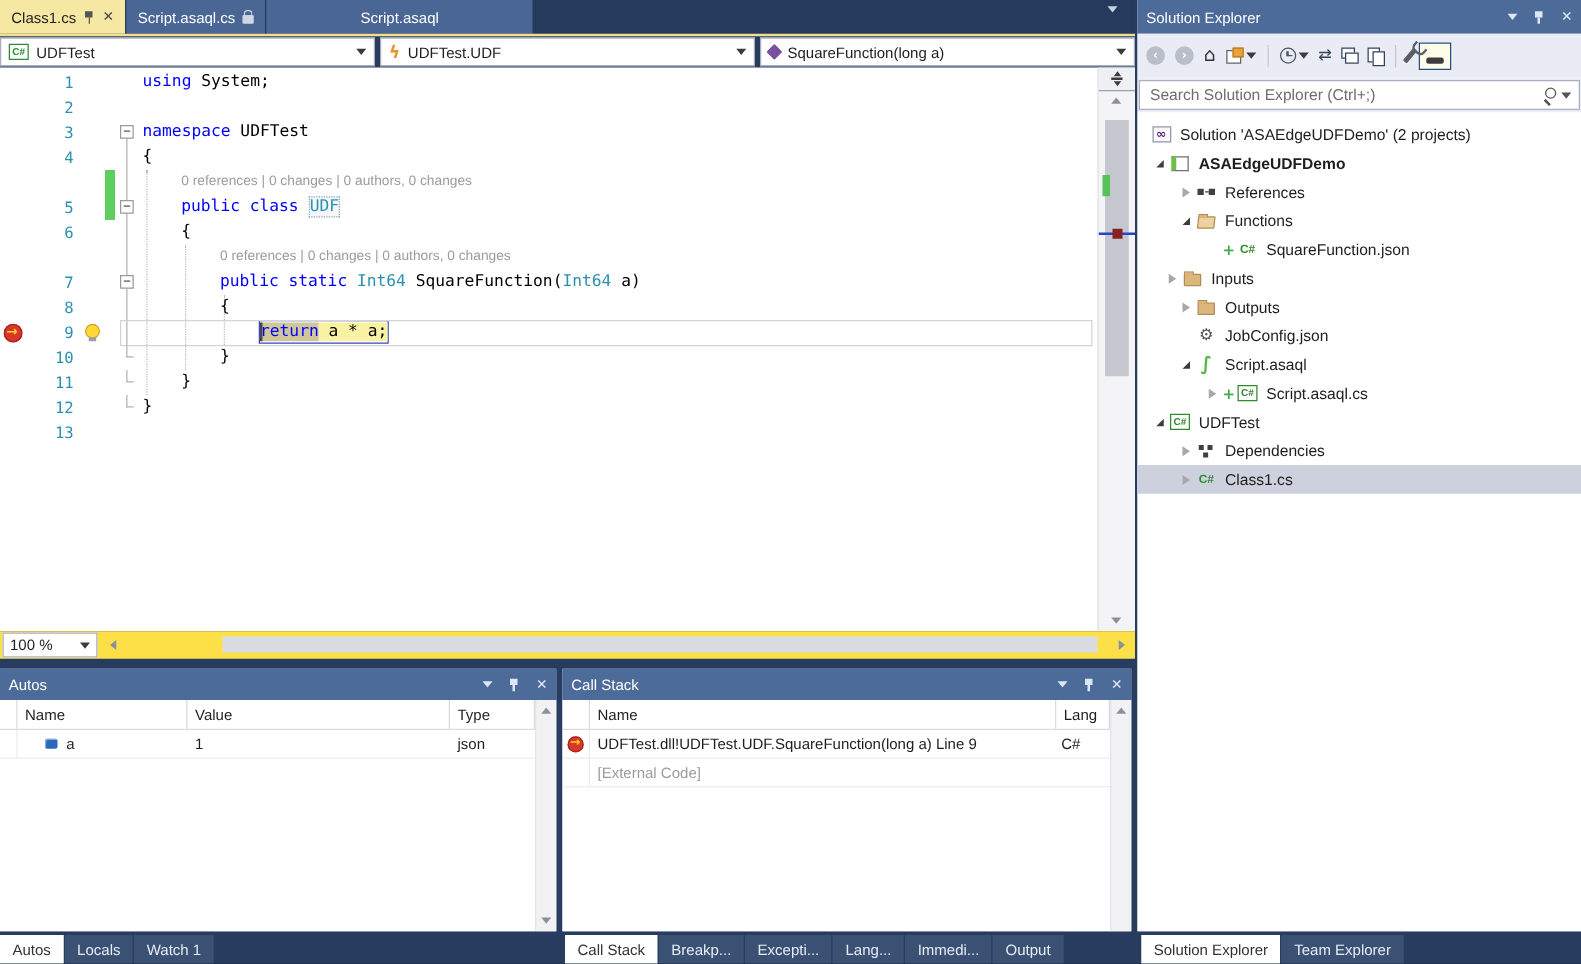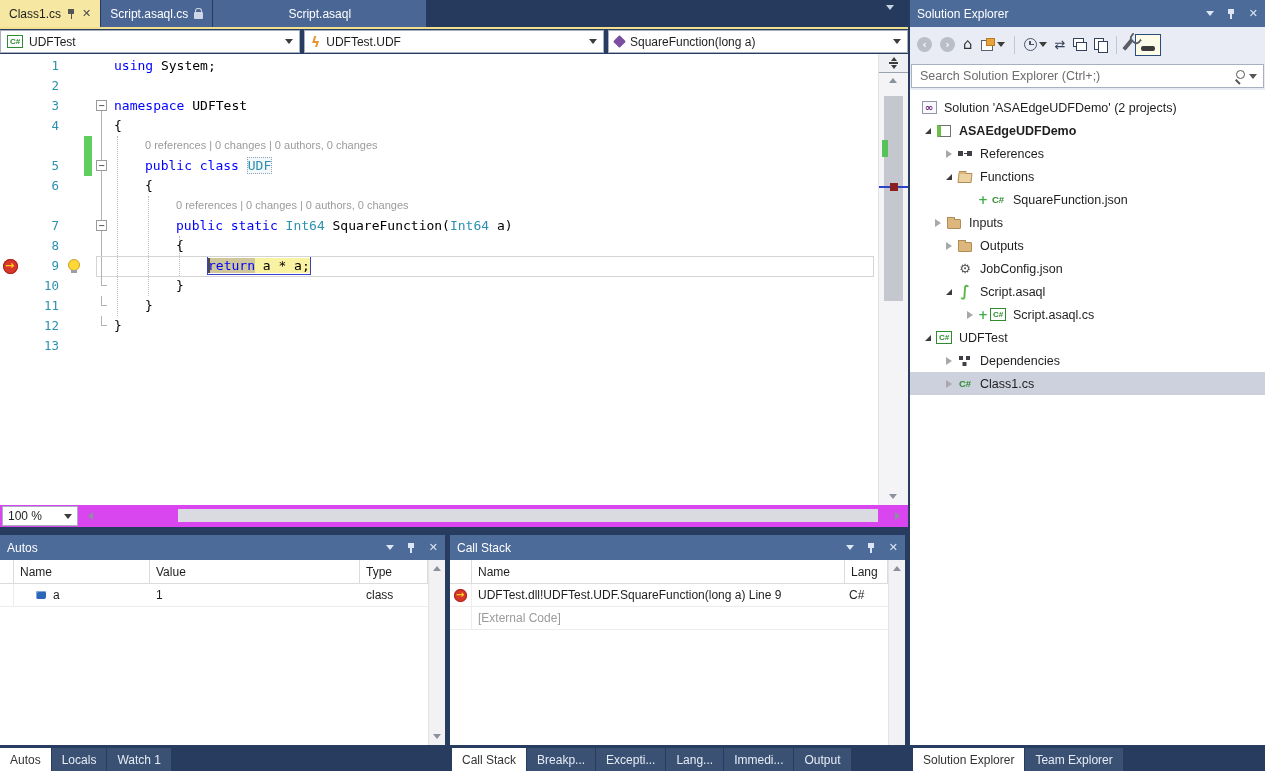--- a/index.html
+++ b/index.html
@@ -81,21 +81,21 @@
   .split-btn .t-u{width:0;height:0;border-left:3px solid transparent;border-right:3px solid transparent;border-bottom:4px solid #3c3c3c;}
   .split-btn .t-d{width:0;height:0;border-left:3px solid transparent;border-right:3px solid transparent;border-top:4px solid #3c3c3c;}
   .vs-up{position:absolute;top:24px;left:10px;}
   .vs-down{position:absolute;bottom:6px;left:10px;}
   .vs-thumb{position:absolute;left:5px;right:5px;top:42px;height:205px;background:#c4c7ce;}
   .vs-green{position:absolute;left:3px;width:6px;top:86px;height:17px;background:#57c25a;}
   .vs-caret{position:absolute;left:0;right:0;top:132px;height:2px;background:#2743c7;}
   .vs-caret::after{content:'';position:absolute;left:11px;top:-3px;width:8px;height:8px;background:#8b2020;}
 
   
-  .estatus{position:absolute;left:0;top:505px;width:908px;height:22px;background:#d946ef;display:flex;align-items:center;}
+  .estatus{position:absolute;left:0;top:505px;width:908px;height:22px;background:#fde047;display:flex;align-items:center;}
   .zoomdd{width:76px;height:20px;margin:1px 2px;background:#fff;border:1px solid #a8b0c0;display:flex;align-items:center;font-size:12px;padding:0 5px;color:#1e1e1e;}
   .zoomdd .dd-chev{margin-left:auto;}
   .hscroll{flex:1;position:relative;height:100%;display:flex;align-items:center;}
   .hs-thumb{position:absolute;left:98px;width:700px;top:4px;height:13px;background:#d9dbe1;}
 
   
   .panel{position:absolute;background:#fff;}
   .ptitle{height:25px;background:#4d6b99;color:#fff;display:flex;align-items:center;font-size:12px;padding:0 7px;}
   .pticons{margin-left:auto;display:flex;align-items:center;gap:13px;}
   .pticons .pin-i::before,.pticons .pin-i::after{background:#dce6f5;}
@@ -424,21 +424,21 @@
             <span class="cell" style="width: 210px;">Value</span>
             <span class="cell" style="width: 68px;">Type</span>
           </div>
           <div class="vt-row">
             <span class="cell gutter" style="width: 14px;"></span>
             <span class="cell" style="width: 136px; padding-left: 22px; display: flex; align-items: center;">
               <span class="varicon"></span>
               <span style="margin-left: 7px;">a</span>
             </span>
             <span class="cell" style="width: 210px; padding-left: 6px;">1</span>
-            <span class="cell" style="width: 68px; padding-left: 6px;">class</span>
+            <span class="cell" style="width: 68px; padding-left: 6px;">json</span>
           </div>
         </div>
       <div class="scrollstrip">
         <span class="tri-up-s"></span>
         <span class="tri-down-s"></span>
       </div>
     </div>
   </div>
 
   <div class="panel" style="left:450px;top:535px;width:455px;height:210px;">

